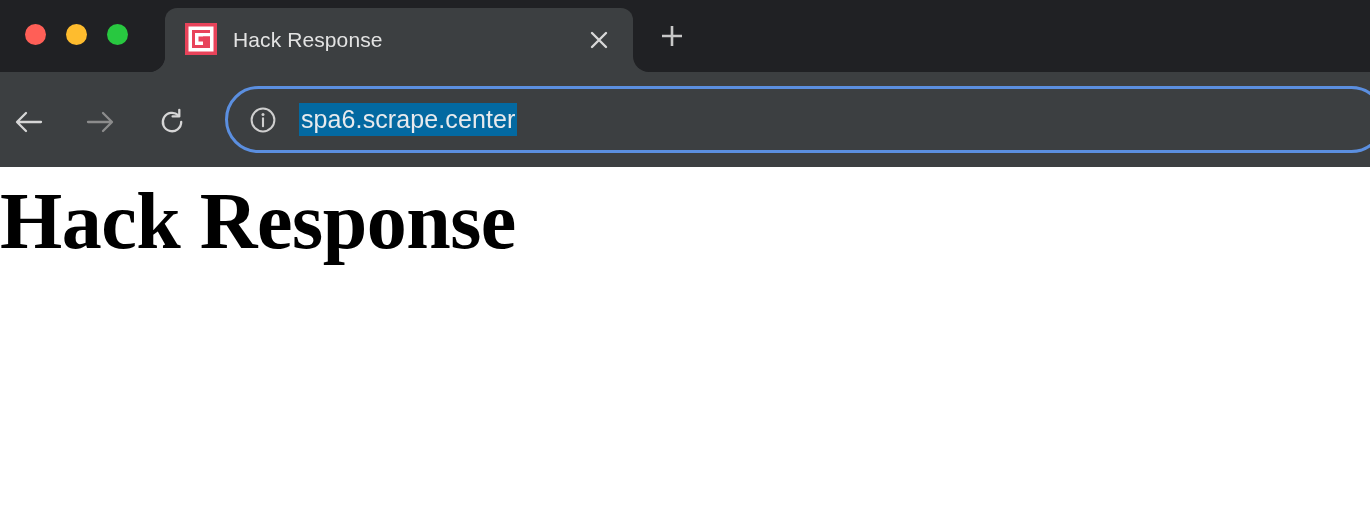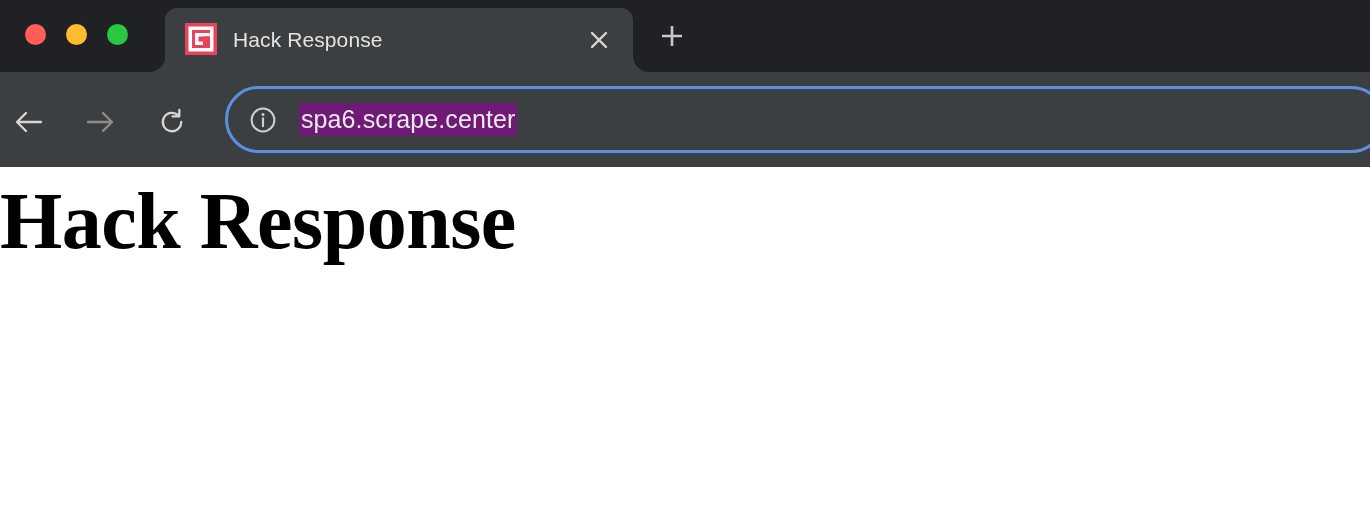--- a/index.html
+++ b/index.html
@@ -178,21 +178,21 @@
   }
   .omni-url {
     position: absolute;
     left: 71px;
     top: 0;
     height: 61px;
     display: flex;
     align-items: center;
   }
   .omni-url span {
-    background: #701a75;
+    background: #0369a1;
     color: #e8eaed;
     font-size: 25px;
     letter-spacing: 0.1px;
     padding: 3px 2px 4px 2px;
     line-height: 1.05;
   }
 
   
   .page {
     position: absolute;

